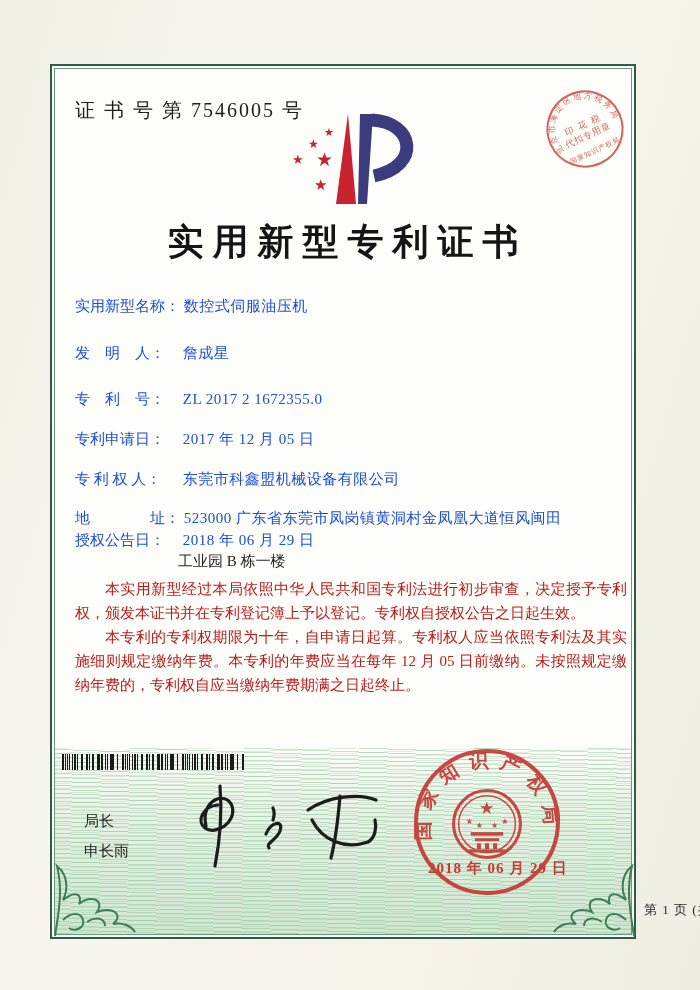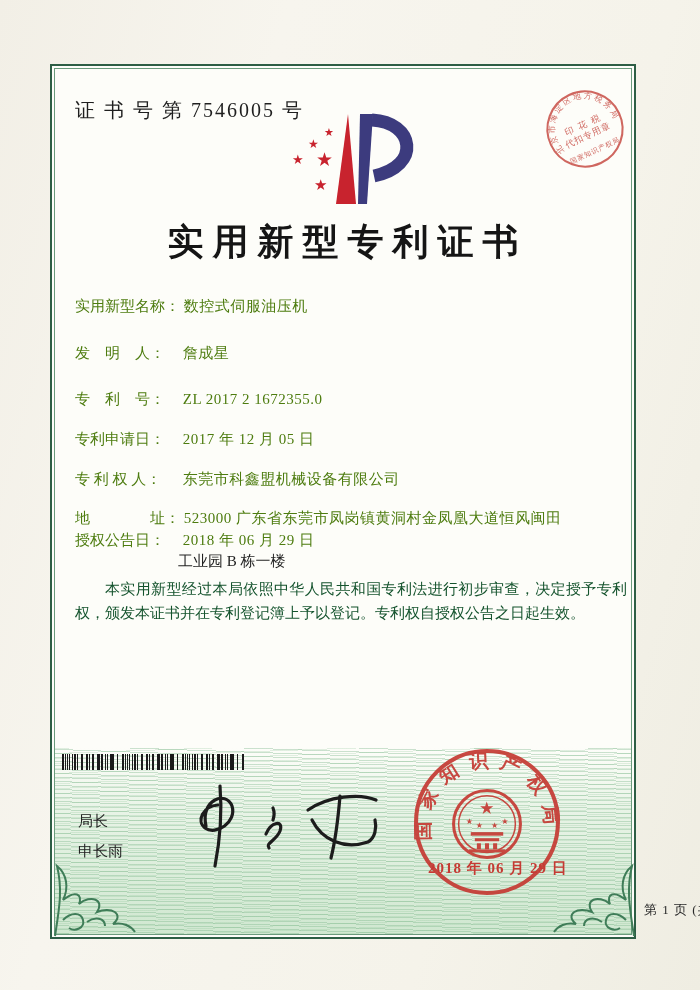--- a/index.html
+++ b/index.html
@@ -28,38 +28,38 @@
       linear-gradient(to bottom, rgba(223,240,224,0) 0%, rgba(214,235,214,.55) 35%, rgba(203,229,204,.9) 100%);
   }
   .cert-no{
     position:absolute;left:75px;top:97px;font-size:20px;color:#1f1f1f;letter-spacing:2px;
   }
   .logo{position:absolute;left:272px;top:108px;}
   .title{
     position:absolute;left:50px;width:586px;top:206px;text-align:center;
     font-size:36px;font-weight:bold;color:#151515;letter-spacing:9px;text-indent:9px;margin-top:12px;
   }
-  .field-row{position:absolute;left:75px;font-size:15px;color:#4d7c0f;white-space:nowrap;}
+  .field-row{position:absolute;left:75px;font-size:15px;color:#1d4ed8;white-space:nowrap;}
   .field-label{display:inline-block;min-width:104px;}
   .field-value{letter-spacing:.5px;}
   .addr2{position:absolute;left:178px;font-size:15px;color:#1d1d1d;margin-top:20px;}
   .grant-no{position:absolute;left:375px;top:0;font-size:15px;white-space:nowrap;}
   .body-text{
     position:absolute;left:75px;top:577px;width:552px;
-    font-size:15px;line-height:24px;color:#14532d;text-align:justify;
+    font-size:15px;line-height:24px;color:#b91c1c;text-align:justify;
   }
   .body-text p{margin:0;text-indent:2em;font-family:"Liberation Serif",serif;}
   .barcode{
     position:absolute;left:62px;top:754px;width:183px;height:16px;
     background:
       repeating-linear-gradient(90deg,#1b1b1b 0 2px,transparent 2px 3px,#1b1b1b 3px 4px,transparent 4px 7px,#1b1b1b 7px 8px,transparent 8px 12px),
       repeating-linear-gradient(90deg,#1b1b1b 0 1px,transparent 1px 5px);
   }
   .director-block{
-    position:absolute;left:78px;top:806px;font-family:"Liberation Sans",sans-serif;
+    position:absolute;left:84px;top:806px;font-family:"Liberation Sans",sans-serif;
     font-size:15px;color:#222;line-height:30px;
   }
   .signature{position:absolute;left:170px;top:778px;}
   .seal{position:absolute;left:412px;top:747px;opacity:.92;}
   .seal-date{
     position:absolute;left:428px;top:859px;font-size:15px;font-weight:bold;
     color:#c53a33;letter-spacing:1px;white-space:nowrap;
   }
   .tax-stamp{position:absolute;left:536px;top:80px;opacity:.88;}
   .flourish{position:absolute;}
@@ -120,20 +120,21 @@
   <span class="field-value">523000 广东省东莞市凤岗镇黄洞村金凤凰大道恒风闽田</span>
 </div>
 <div class="addr2" style="top:532px">工业园 B 栋一楼</div>
 <div class="field-row" style="top:531px;width:552px">
   <span class="field-label">授权公告日：</span>
   <span class="field-value">2018 年 06 月 29 日</span>
 </div>
 
 <div class="body-text">
   <p>本实用新型经过本局依照中华人民共和国专利法进行初步审查，决定授予专利权，颁发本证书并在专利登记簿上予以登记。专利权自授权公告之日起生效。</p>
+  <p>本专利的专利权期限为十年，自申请日起算。专利权人应当依照专利法及其实施细则规定缴纳年费。本专利的年费应当在每年 12 月 05 日前缴纳。未按照规定缴纳年费的，专利权自应当缴纳年费期满之日起终止。</p>
 </div>
 
 <div class="barcode"></div>
 
 <div class="director-block">
   <div>局长</div>
   <div>申长雨</div>
 </div>
 
 <svg class="signature" width="230" height="95" viewBox="0 0 230 95">

